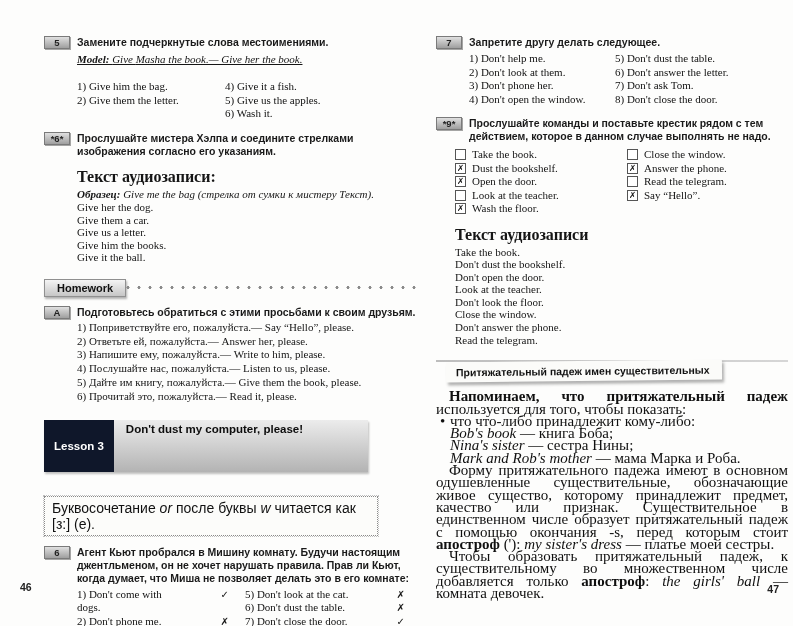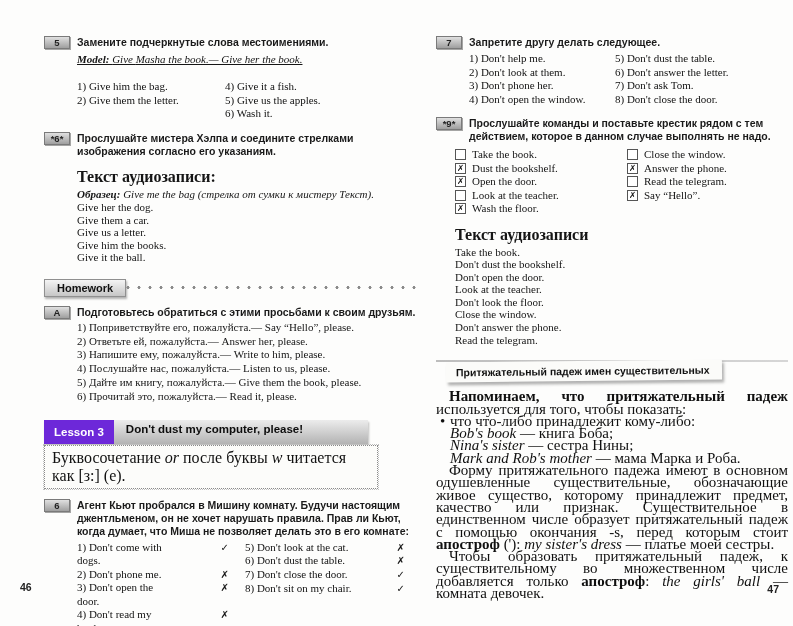--- a/index.html
+++ b/index.html
@@ -27,25 +27,25 @@
   .hw-row{display:flex;align-items:center;margin-top:15px;}
   .hw-badge{background:linear-gradient(#f4f4f4,#c6c6c6);border:1px solid #909090;
             box-shadow:1px 2px 2px rgba(0,0,0,.3);padding:2px 12px;font-size:11px;font-weight:bold;color:#111;}
   .dots{flex:1;height:5px;background:radial-gradient(circle at 2px 2.5px,#8a8a8a 1.3px,transparent 1.8px);
         background-size:11px 5px;background-repeat:repeat-x;}
 
   .hang{padding-left:17px;text-indent:-17px;}
   .hw-item{font-family:"Liberation Serif","DejaVu Serif",serif;font-size:11px;line-height:13.8px;}
 
   .lesson-bar{display:flex;margin-top:16px;width:324px;box-shadow:1px 2px 2px rgba(0,0,0,.25);}
-  .lesson-badge{background:#6d28d9;color:#fff;font-weight:bold;font-size:11.5px;padding:6px 10px;}
+  .lesson-badge{background:#0f172a;color:#fff;font-weight:bold;font-size:11.5px;padding:20px 10px;}
   .lesson-title{flex:1;background:linear-gradient(#ececec,#b3b3b3);color:#0d0d0d;font-weight:bold;
                 font-size:11.5px;padding:3px 12px;}
-  .rule-box{margin-top:1px;width:318px;border:1px dotted #8a8a8a;outline:1px dotted #c0c0c0;
-            padding:3px 7px;font-family:Liberation Serif, serif;font-size:16px;color:#111;background:#fcfcfa;}
+  .rule-box{margin-top:24px;width:318px;border:1px dotted #8a8a8a;outline:1px dotted #c0c0c0;
+            padding:3px 7px;font-family:Liberation Sans, sans-serif;font-size:14px;color:#111;background:#fcfcfa;}
 
   .mk-row{display:flex;justify-content:space-between;line-height:13.8px;gap:43px;}
   .mark{font-family:"DejaVu Sans",sans-serif;font-weight:bold;font-size:10px;font-style:italic;}
 
   .cb-row{display:flex;align-items:flex-start;gap:6px;line-height:13px;margin-bottom:.5px;}
   .cb-box{flex:0 0 auto;width:9px;height:9px;margin-top:1px;border:1px solid #555;
           font-family:"DejaVu Sans",sans-serif;font-size:8.5px;font-style:italic;font-weight:bold;
           display:flex;align-items:center;justify-content:center;color:#111;background:#fff;}
   .cb-label{font-family:"Liberation Serif","DejaVu Serif",serif;font-size:11px;}
 

